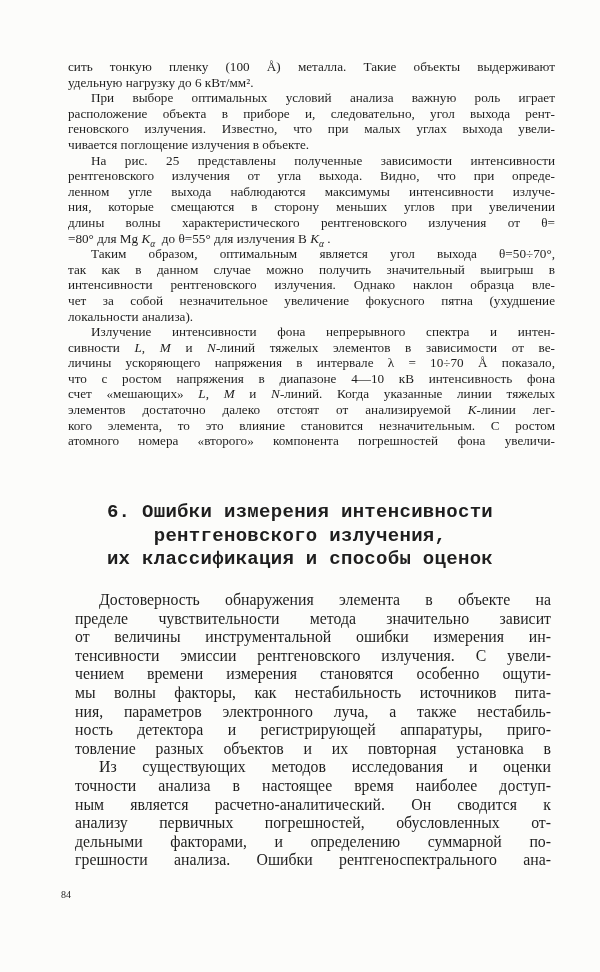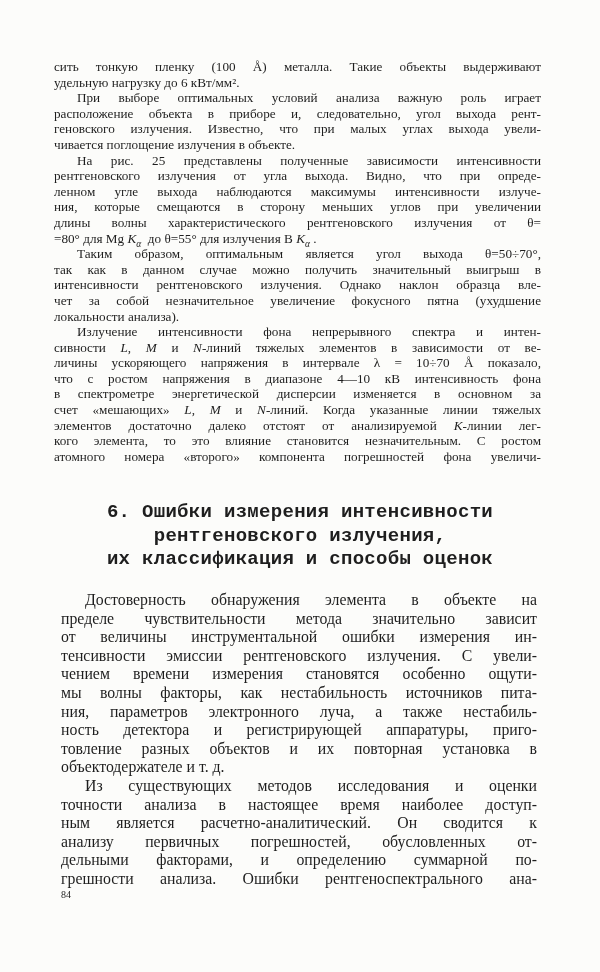--- a/index.html
+++ b/index.html
@@ -11,21 +11,21 @@
     width:600px;height:972px;
     background:var(--page-bg);
     color:var(--ink);
     font-family:"Liberation Serif","DejaVu Serif",serif;
     position:relative;
     overflow:hidden;
   }
   .page{position:absolute;inset:0;}
 
   
-  .block{position:absolute;}
+  .block{position:absolute;margin-left:14px;}
   .block.top{
     left:54px;top:59px;width:487px;
     font-size:13.2px;line-height:15.6px;
   }
   
   .block.bottom{
     left:61px;top:591px;width:476px;
     font-size:15.8px;line-height:18.6px;
   }
 
@@ -91,21 +91,20 @@
         <div class="ln">так как в данном случае можно получить значительный выигрыш в</div>
         <div class="ln">интенсивности рентгеновского излучения. Однако наклон образца вле-</div>
         <div class="ln">чет за собой незначительное увеличение фокусного пятна (ухудшение</div>
         <div class="ln end">локальности анализа).</div>
       </div>
       <div class="para">
         <div class="ln ind">Излучение интенсивности фона непрерывного спектра и интен-</div>
         <div class="ln">сивности <i>L</i>, <i>M</i> и <i>N</i>-линий тяжелых элементов в зависимости от ве-</div>
         <div class="ln">личины ускоряющего напряжения в интервале λ = 10÷70 Å показало,</div>
         <div class="ln">что с ростом напряжения в диапазоне 4—10 кВ интенсивность фона</div>
-        <div class="ln">в спектрометре энергетической дисперсии изменяется в основном за</div>
         <div class="ln">счет «мешающих» <i>L</i>, <i>M</i> и <i>N</i>-линий. Когда указанные линии тяжелых</div>
         <div class="ln">элементов достаточно далеко отстоят от анализируемой <i>K</i>-линии лег-</div>
         <div class="ln">кого элемента, то это влияние становится незначительным. С ростом</div>
         <div class="ln">атомного номера «второго» компонента погрешностей фона увеличи-</div>
       </div>
     </div>
 
   <h2 class="heading">
     <span class="h-line">6. Ошибки измерения интенсивности</span>
     <span class="h-line">рентгеновского излучения,</span>
@@ -116,21 +115,20 @@
       <div class="para">
         <div class="ln ind">Достоверность обнаружения элемента в объекте на</div>
         <div class="ln">пределе чувствительности метода значительно зависит</div>
         <div class="ln">от величины инструментальной ошибки измерения ин-</div>
         <div class="ln">тенсивности эмиссии рентгеновского излучения. С увели-</div>
         <div class="ln">чением времени измерения становятся особенно ощути-</div>
         <div class="ln">мы волны факторы, как нестабильность источников пита-</div>
         <div class="ln">ния, параметров электронного луча, а также нестабиль-</div>
         <div class="ln">ность детектора и регистрирующей аппаратуры, приго-</div>
         <div class="ln">товление разных объектов и их повторная установка в</div>
-        <div class="ln end">объектодержателе и т. д.</div>
       </div>
       <div class="para">
         <div class="ln ind">Из существующих методов исследования и оценки</div>
         <div class="ln">точности анализа в настоящее время наиболее доступ-</div>
         <div class="ln">ным является расчетно-аналитический. Он сводится к</div>
         <div class="ln">анализу первичных погрешностей, обусловленных от-</div>
         <div class="ln">дельными факторами, и определению суммарной по-</div>
         <div class="ln">грешности анализа. Ошибки рентгеноспектрального ана-</div>
       </div>
     </div>

